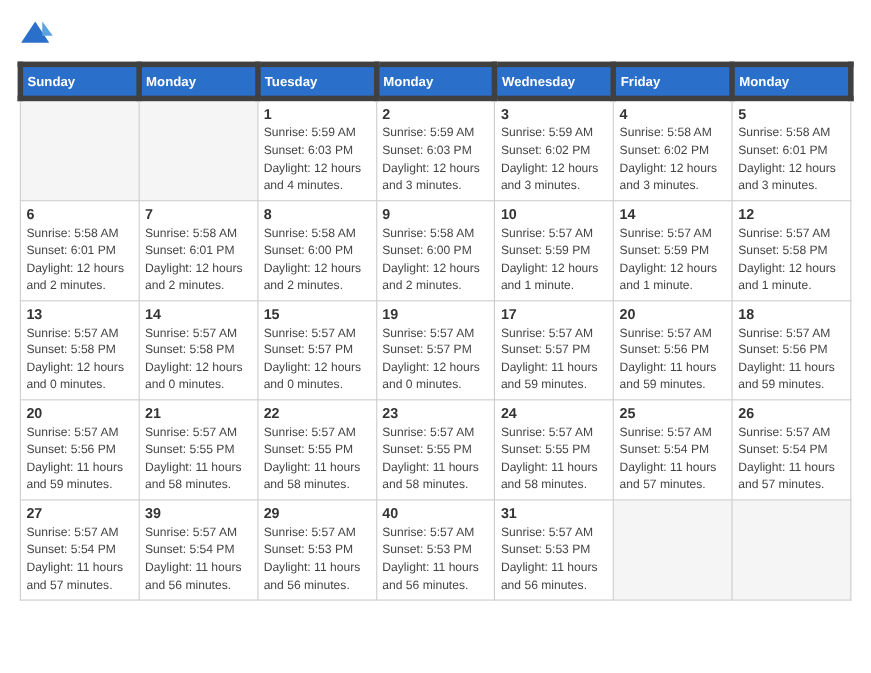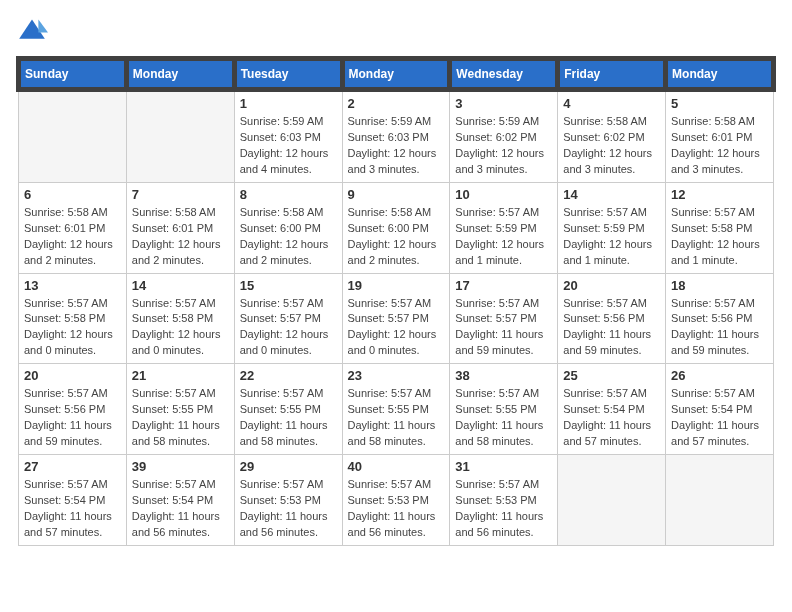--- a/index.html
+++ b/index.html
@@ -260,21 +260,21 @@
 Sunset: 5:55 PM
 Daylight: 11 hours and 58 minutes.</div>
         </td>
         <td>
           <div class="day-number">23</div>
           <div class="day-info" style="white-space: pre-line;">Sunrise: 5:57 AM
 Sunset: 5:55 PM
 Daylight: 11 hours and 58 minutes.</div>
         </td>
         <td>
-          <div class="day-number">38</div>
+          <div class="day-number">24</div>
           <div class="day-info" style="white-space: pre-line;">Sunrise: 5:57 AM
 Sunset: 5:55 PM
 Daylight: 11 hours and 58 minutes.</div>
         </td>
         <td>
           <div class="day-number">25</div>
           <div class="day-info" style="white-space: pre-line;">Sunrise: 5:57 AM
 Sunset: 5:54 PM
 Daylight: 11 hours and 57 minutes.</div>
         </td>

